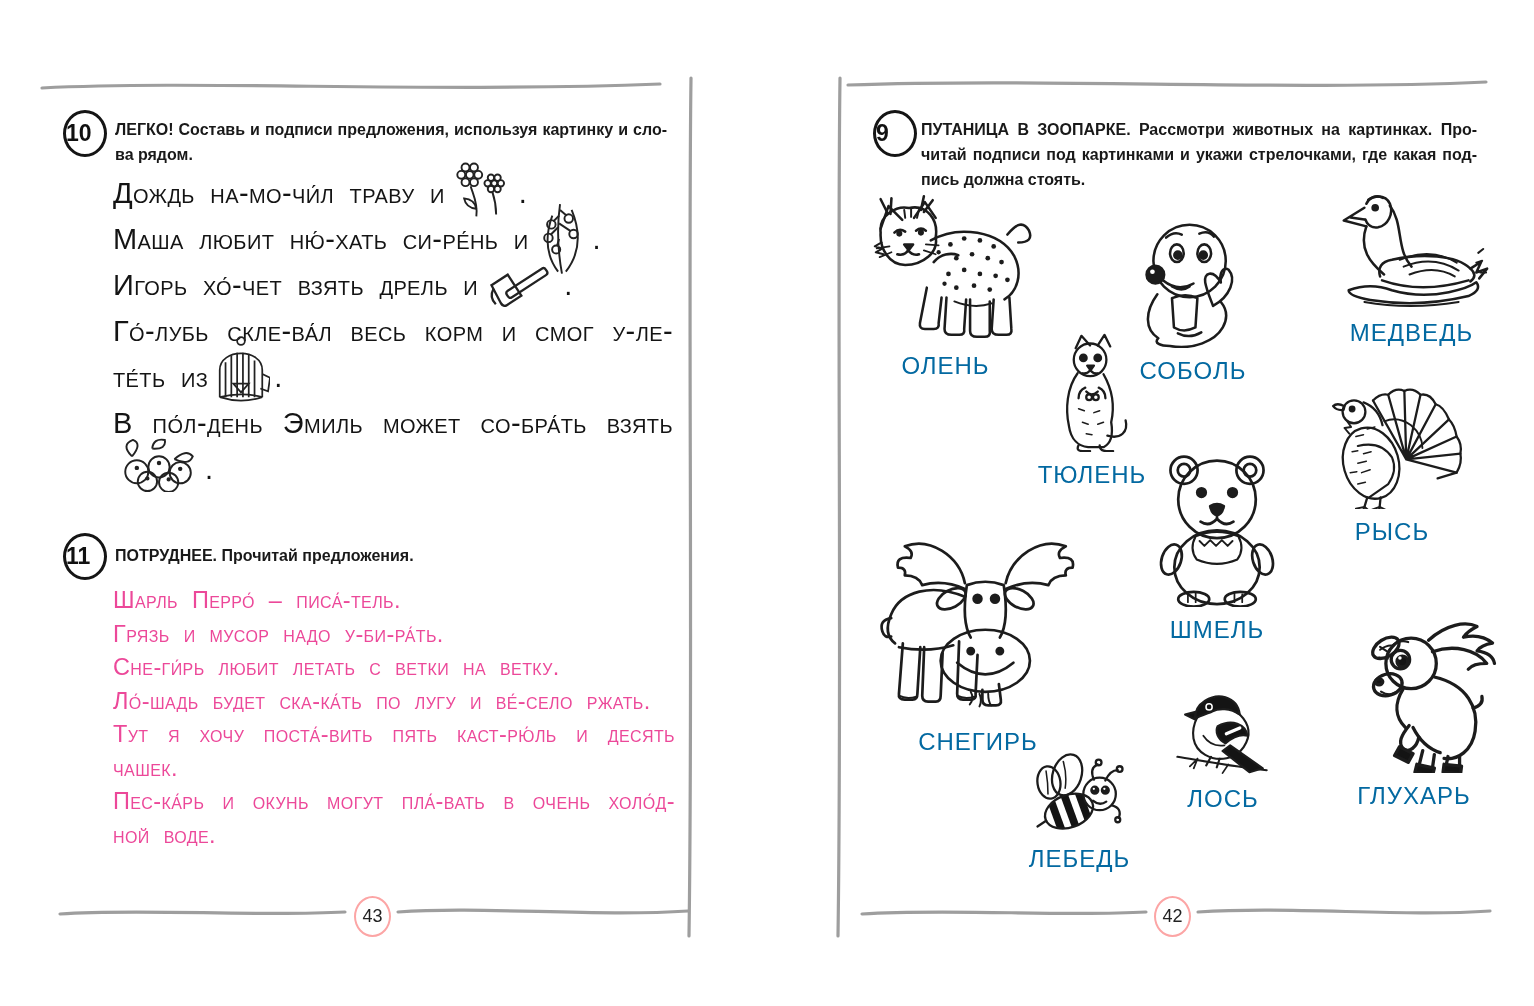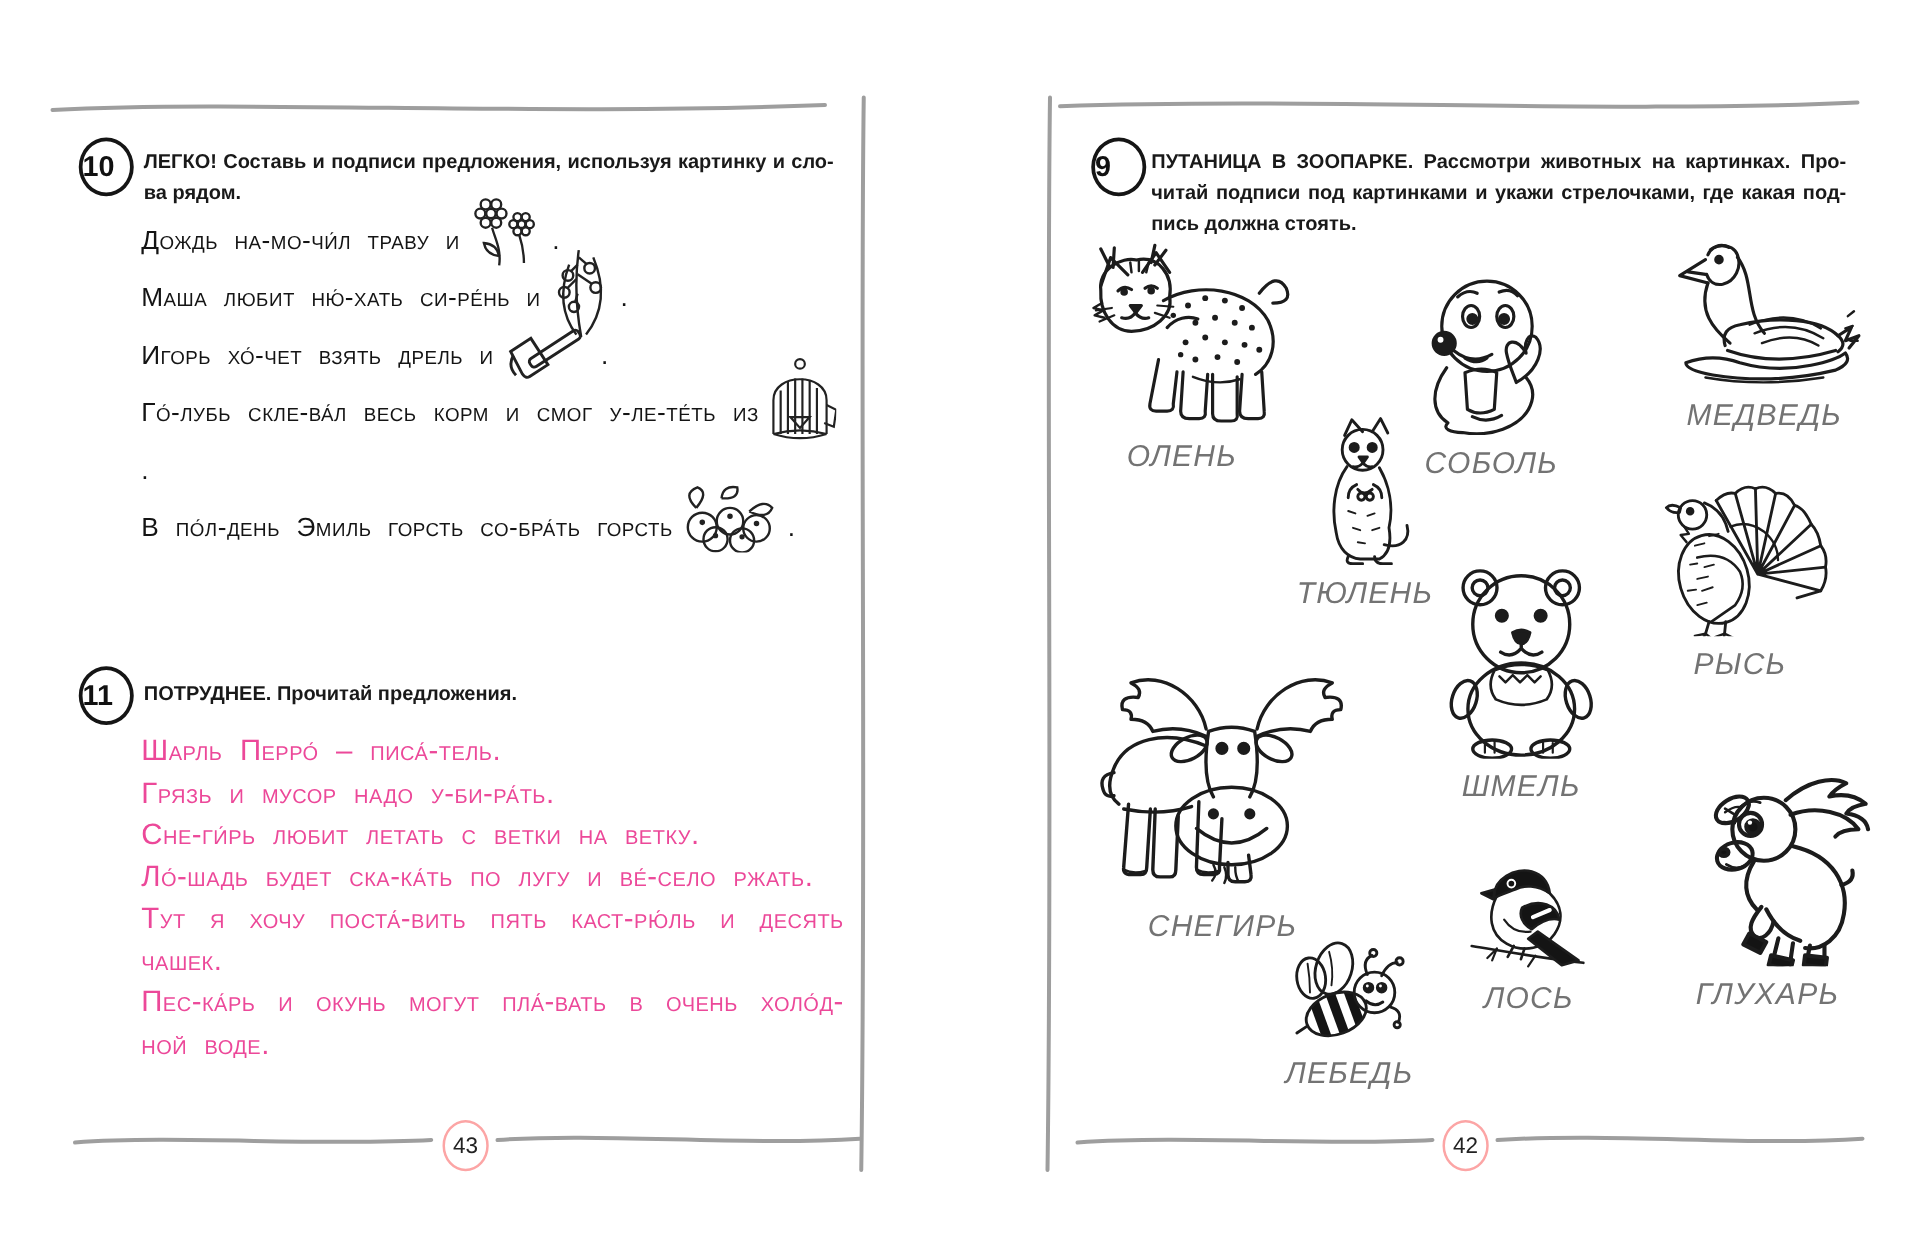--- a/index.html
+++ b/index.html
@@ -17,35 +17,35 @@
   }
 
   
   .instr { position:absolute; font-size:16px; font-weight:bold; line-height:25px; color:#191919; }
   .instr .line { text-align:justify; text-align-last:justify; }
   .instr .line.last { text-align-last:left; }
 
   
   .scaps { font-variant:small-caps; letter-spacing:0.4px; }
   .ex10 { position:absolute; left:113px; top:170px; width:560px; }
-  .ex10 p { margin:0; font-size:21px; line-height:46px; text-align:justify; word-spacing:7px; color:#141414; }
+  .ex10 p { margin:0; font-size:29px; line-height:46px; text-align:justify; word-spacing:7px; color:#141414; }
   .ex11 { position:absolute; left:113px; top:584px; width:562px; }
   .ex11 p { margin:0; font-size:23.5px; line-height:33.5px; text-align:justify; word-spacing:7px; color:#ec4899; }
 
   
   .art { display:inline-block; vertical-align:middle; margin:0 4px; }
   .art.flowers  { margin-top:-20px; margin-bottom:-20px; }
   .art.lily     { margin-top:-28px; margin-bottom:-28px; }
   .art.hammer   { margin-top:-14px; margin-bottom:-14px; }
   .art.cage     { margin-top:-24px; margin-bottom:-24px; }
   .art.berries  { margin-top:-12px; margin-bottom:-12px; }
 
   
   .card { position:absolute; margin:0; display:flex; flex-direction:column; align-items:center; gap:9px; }
-  .alabel { font-size:24px; letter-spacing:1px; color:#737373; text-align:center;font-style:italic; }
+  .alabel { font-size:24px; letter-spacing:1px; color:#0369a1; text-align:center; }
 
   
   .pnum {
     position:absolute; width:33px; height:37px; border:2px solid #fca5a5; border-radius:50%;
     display:flex; align-items:center; justify-content:center; font-size:18px; color:#222; background:#fff;
   }
 </style>
 </head>
 <body>
 
@@ -129,21 +129,21 @@
       <span class="scaps">Го́-лубь скле-ва́л весь корм и смог у-ле-те́ть из</span><span class="art cage"><svg width="58" height="76" viewBox="0 0 60 78" fill="none" stroke="#222" stroke-width="1.8">
         <circle cx="30" cy="6" r="4"></circle>
         <path d="M8,36 C8,13 52,13 52,36 L52,64 M8,36 L8,64"></path>
         <path d="M8,64 q22,7 44,0 M8,64 q22,-6 44,0"></path>
         <path d="M14,28 V64 M20,21 V64 M26,18 V64 M32,18 V64 M38,20 V64 M44,26 V64"></path>
         <path d="M52,40 l8,4 l-2,14 l-8,-3"></path>
         <path d="M22,50 h16 l-8,9 z"></path>
       </svg></span><span class="scaps">.</span>
     </p>
     <p>
-      <span class="scaps">В по́л-день Эмиль горсть со-бра́ть горсть</span><span class="art berries"><svg width="84" height="54" viewBox="0 0 86 56" fill="none" stroke="#222" stroke-width="2">
+      <span class="scaps">В по́л-день Эмиль может со-бра́ть взять</span><span class="art berries"><svg width="84" height="54" viewBox="0 0 86 56" fill="none" stroke="#222" stroke-width="2">
         <path d="M15,19 q-12,-12 1,-17 q10,4 -1,17"></path>
         <path d="M36,11 q1,-11 13,-9 q2,10 -13,9"></path>
         <path d="M59,22 q12,-11 19,-3 q-4,10 -19,3"></path>
         <circle cx="20" cy="35" r="12"></circle>
             <circle cx="43" cy="30" r="11"></circle>
             <circle cx="65" cy="36" r="11"></circle>
             <circle cx="31" cy="45" r="10"></circle>
             <circle cx="53" cy="46" r="10"></circle>
         <g stroke-width="1.4" fill="#222">
               <circle cx="20" cy="31" r="1.6"></circle>

